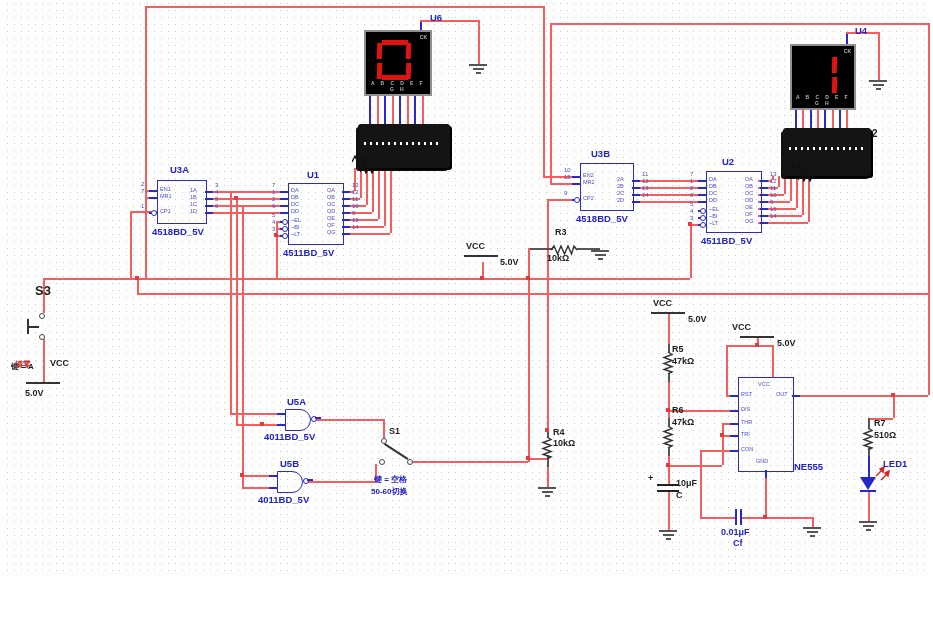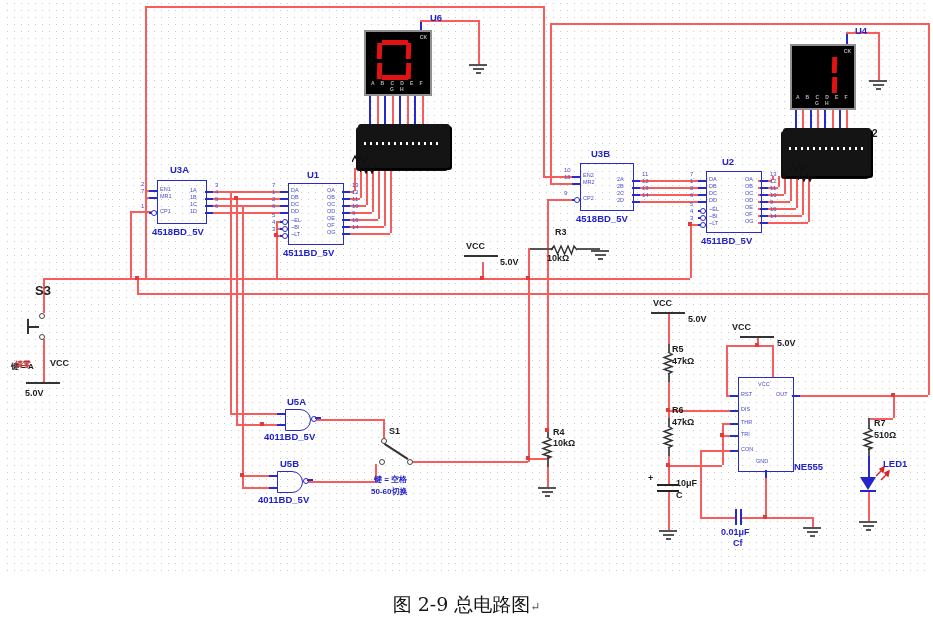--- a/index.html
+++ b/index.html
@@ -537,21 +537,20 @@
       <div class="pinname" style="left: 758px; top: 381px;">VCC</div>
       <div class="pinname" style="left: 756px; top: 458px;">GND</div>
       <div class="w b" style="left: 277px; top: 413px; width: 8px; height: 1.7px;"></div>
       <div class="w b" style="left: 277px; top: 424px; width: 8px; height: 1.7px;"></div>
       <div class="w b" style="left: 269px; top: 475px; width: 8px; height: 1.7px;"></div>
       <div class="w b" style="left: 269px; top: 487px; width: 8px; height: 1.7px;"></div>
       <div class="w b" style="left: 315px; top: 417px; width: 6px; height: 1.7px;"></div>
       <div class="w b" style="left: 307px; top: 479px; width: 6px; height: 1.7px;"></div>
     </div>
 
-  <div class="caption"><span>图 2-9  总电路图</span><span class="retmark">↵</span></div>
 <div style="position: absolute; left: 352px; top: 150px;"><svg width="16" height="10">
         <polyline points="0,8 3,2 6,9 9,2 12,9 15,3" stroke="#111" stroke-width="1.3" fill="none"></polyline>
       </svg></div>
     <div style="position: absolute; left: 360px; top: 160px;"><svg width="16" height="10">
         <polyline points="0,8 3,2 6,9 9,2 12,9 15,3" stroke="#111" stroke-width="1.3" fill="none"></polyline>
       </svg></div>
     <div style="position: absolute; left: 790px; top: 158px;"><svg width="16" height="10">
         <polyline points="0,8 3,2 6,9 9,2 12,9 15,3" stroke="#111" stroke-width="1.3" fill="none"></polyline>
       </svg></div>
     <div style="position: absolute; left: 798px; top: 168px;"><svg width="16" height="10">

